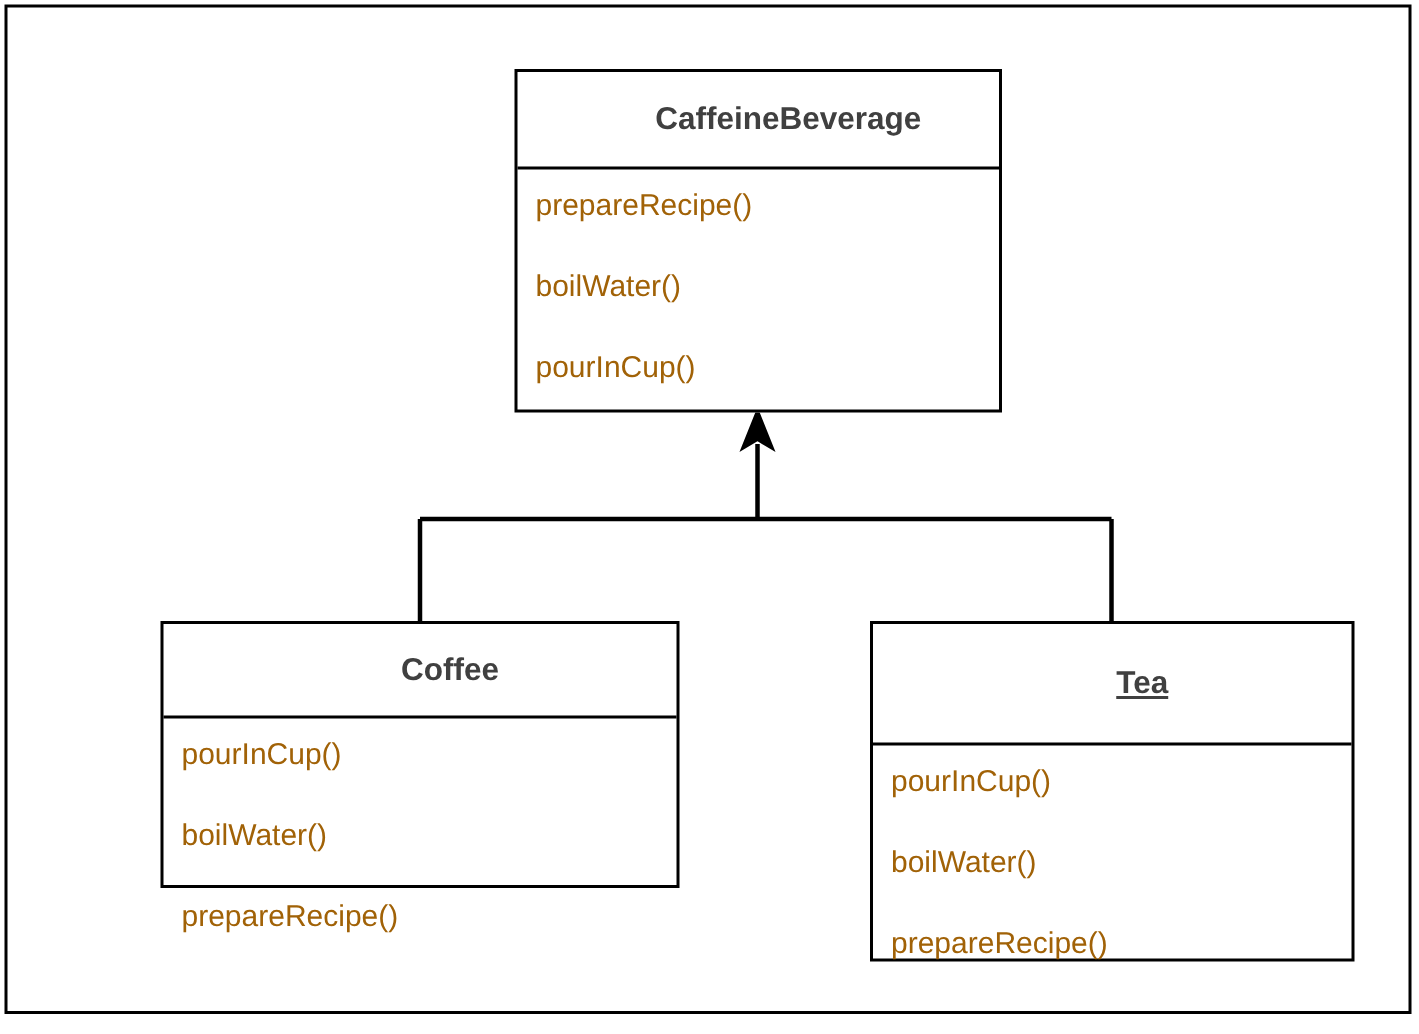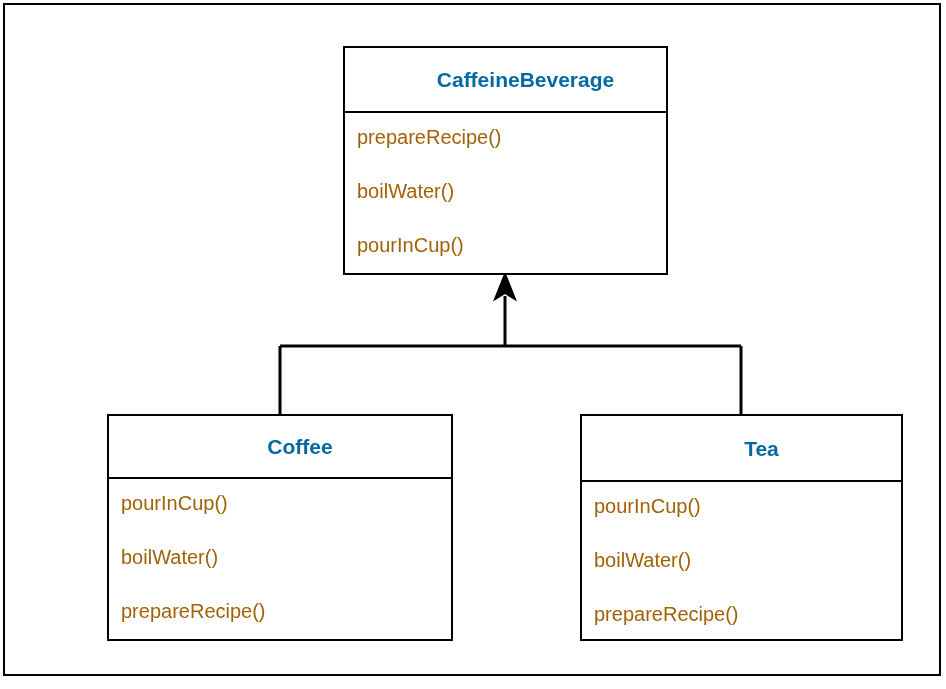--- a/index.html
+++ b/index.html
@@ -41,21 +41,21 @@
   .uml-class {
     position: absolute;
     background: #ffffff;
     border: 2px solid #000000;
     box-sizing: border-box;
   }
   .uml-class-name {
     text-align: center;
     font-weight: bold;
     font-size: 21px;
-    color: #0369a1;
+    color: #404040;
     line-height: 1;
     border-bottom: 2px solid #000000;
     box-sizing: border-box;
     display: flex;
     align-items: center;
     justify-content: center;
     padding-left: 40px;
   }
   .uml-methods {
     box-sizing: border-box;
@@ -76,31 +76,31 @@
     top: 46px;
     width: 325px;
     height: 229px;
   }
   #class-caffeinebeverage .uml-class-name { height: 65px; }
 
   #class-coffee {
     left: 107px;
     top: 414px;
     width: 346px;
-    height: 227px;
+    height: 178px;
   }
   #class-coffee .uml-class-name { height: 63px; }
 
   #class-tea {
     left: 580px;
     top: 414px;
     width: 323px;
     height: 227px;
   }
-  #class-tea .uml-class-name { height: 66px; }
+  #class-tea .uml-class-name { height: 81px; text-decoration: underline; }
 </style>
 </head>
 <body>
 
 <div id="canvas">
 
   <div id="page-frame"></div>
 
   <svg id="connector-layer" viewBox="0 0 946 689" width="946" height="689" xmlns="http://www.w3.org/2000/svg">
     <g stroke="#000000" stroke-width="3" fill="none">

